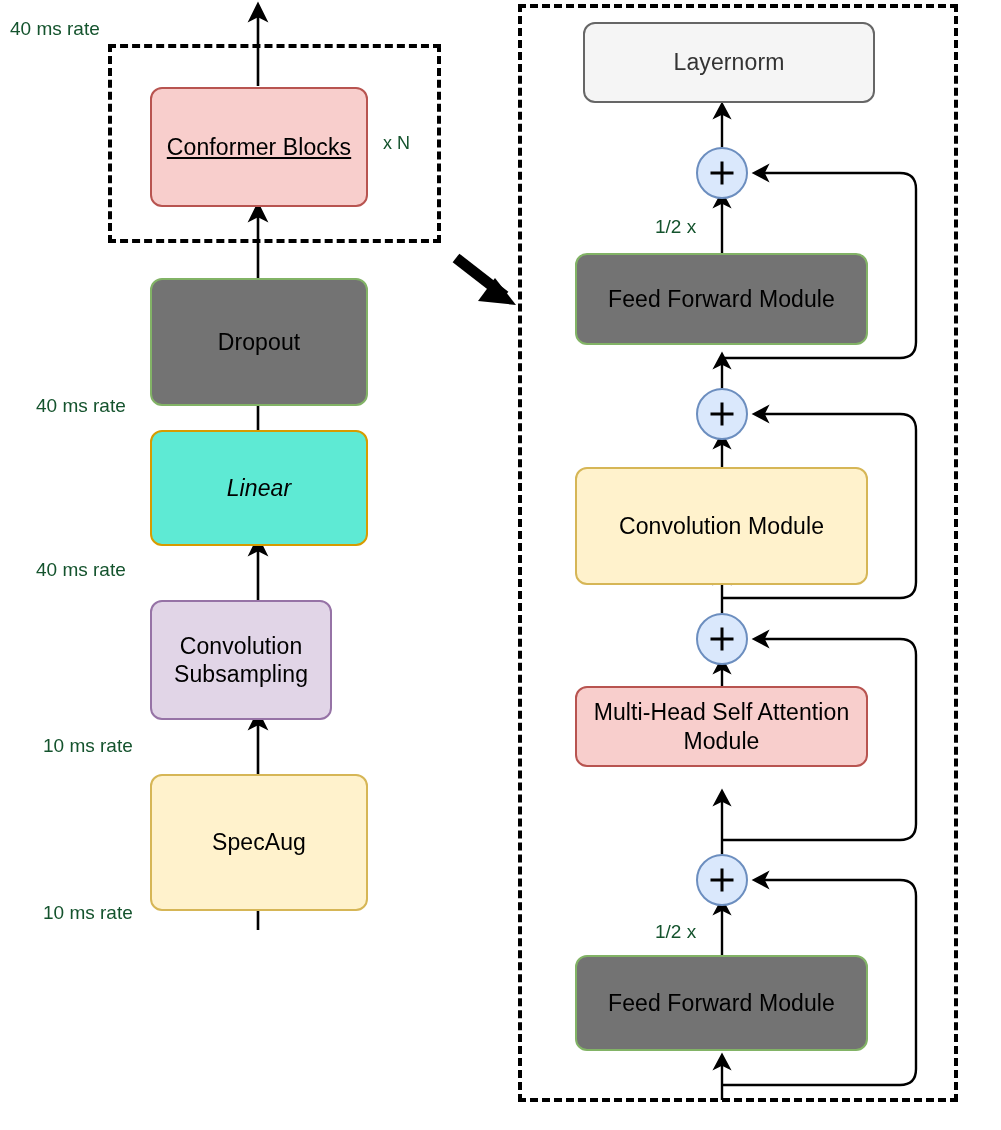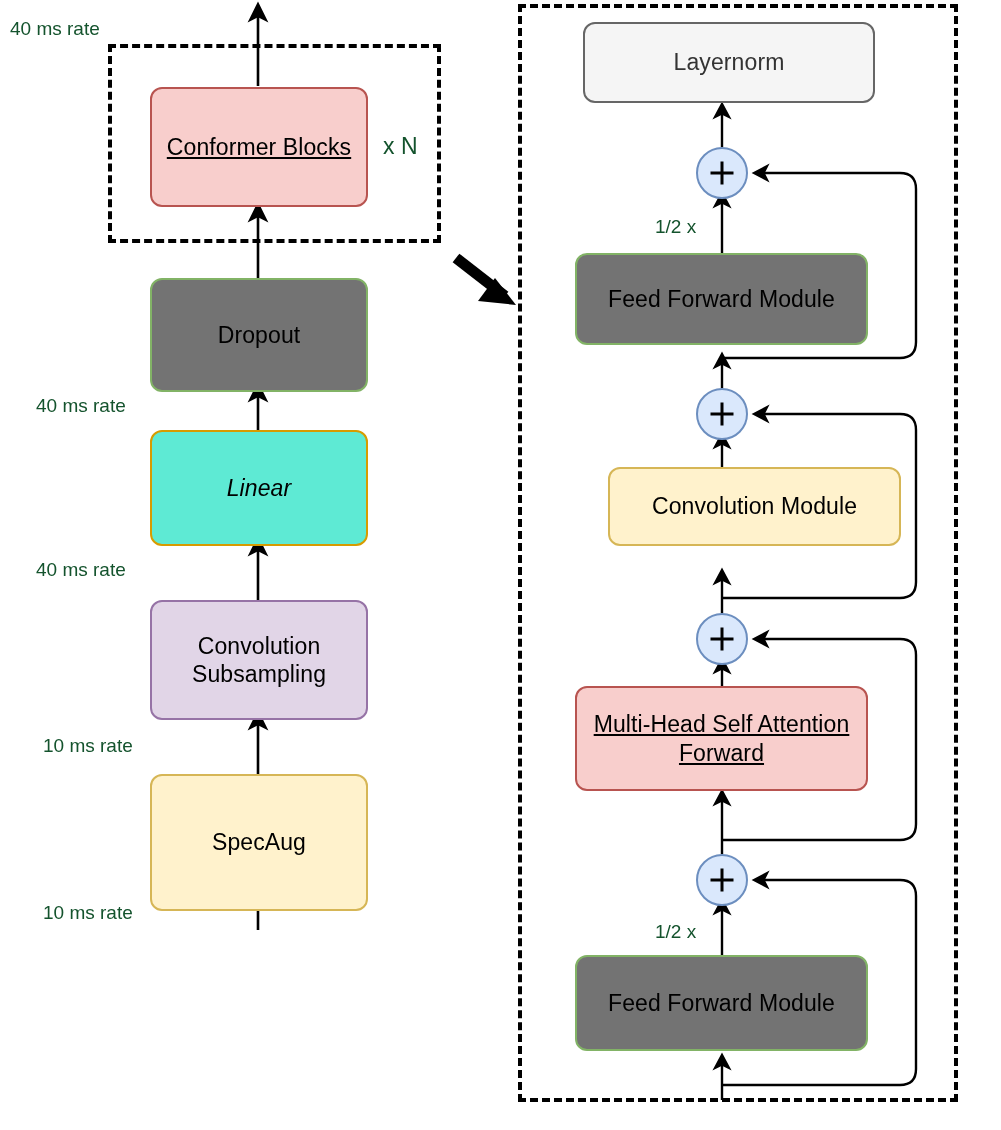--- a/index.html
+++ b/index.html
@@ -57,21 +57,21 @@
   
   .label {
     position: absolute;
     font-size: 19px;
     line-height: 1.1;
     white-space: nowrap;
     color: #14532d;
     z-index: 7;
   }
   .label.big {
-    font-size: 23px;
+    font-size: 18px;
   }
 
   
   #wires {
     position: absolute;
     left: 0;
     top: 0;
     width: 1001px;
     height: 1130px;
     z-index: 4;
@@ -181,25 +181,25 @@
       <path d="M722,358 L900,358 Q916,358 916,342 L916,189 Q916,173 900,173 L760,173" marker-end="url(#ahb)"></path>
     </g>
   </svg>
 
   <div class="dashed-group" style="left:108px; top:44px; width:333px; height:199px;"></div>
 
   <div class="node fill-pink" style="left:150px; top:87px; width:218px; height:120px;text-decoration:underline;">Conformer Blocks</div>
 
   <div class="label big" style="left:383px; top:134px;">x N</div>
 
-  <div class="node fill-green" style="left:150px; top:278px; width:218px; height:114px;">Dropout</div>
+  <div class="node fill-green" style="left:150px; top:278px; width:218px; height:128px;">Dropout</div>
 
   <div class="node fill-orange" style="left:150px; top:430px; width:218px; height:116px;">Linear</div>
 
-  <div class="node fill-purple" style="left:150px; top:600px; width:218px; height:120px; flex-direction:column;">
+  <div class="node fill-purple" style="left:150px; top:600px; width:182px; height:120px; flex-direction:column;">
     <span>Convolution</span>
     <span>Subsampling</span>
   </div>
 
   <div class="node fill-yellow" style="left:150px; top:774px; width:218px; height:137px;">SpecAug</div>
 
   <div class="label" style="left:10px; top:19px;">40 ms rate</div>
   <div class="label" style="left:36px; top:396px;">40 ms rate</div>
   <div class="label" style="left:36px; top:560px;">40 ms rate</div>
   <div class="label" style="left:43px; top:736px;">10 ms rate</div>
@@ -210,27 +210,27 @@
   <div class="node fill-gray" style="left:583px; top:22px; width:292px; height:81px;">Layernorm</div>
 
   <div class="adder" style="left:696px; top:147px;"></div>
 
   <div class="label" style="left:655px; top:217px;">1/2 x</div>
 
   <div class="node fill-green" style="left:575px; top:253px; width:293px; height:92px;">Feed Forward Module</div>
 
   <div class="adder" style="left:696px; top:388px;"></div>
 
-  <div class="node fill-yellow" style="left:575px; top:467px; width:293px; height:79px;margin-left:33px;">Convolution Module</div>
+  <div class="node fill-yellow" style="left:575px; top:467px; width:293px; height:118px;">Convolution Module</div>
 
   <div class="adder" style="left:696px; top:613px;"></div>
 
-  <div class="node fill-pink" style="left:575px; top:686px; width:293px; height:105px; flex-direction:column;text-decoration:underline;">
+  <div class="node fill-pink" style="left:575px; top:686px; width:293px; height:81px; flex-direction:column;">
     <span>Multi-Head Self Attention</span>
-    <span>Forward</span>
+    <span>Module</span>
   </div>
 
   <div class="adder" style="left:696px; top:854px;"></div>
 
   <div class="label" style="left:655px; top:922px;">1/2 x</div>
 
   <div class="node fill-green" style="left:575px; top:955px; width:293px; height:96px;">Feed Forward Module</div>
 
   <svg id="wires-top" viewBox="0 0 1001 1130">
     <g>

